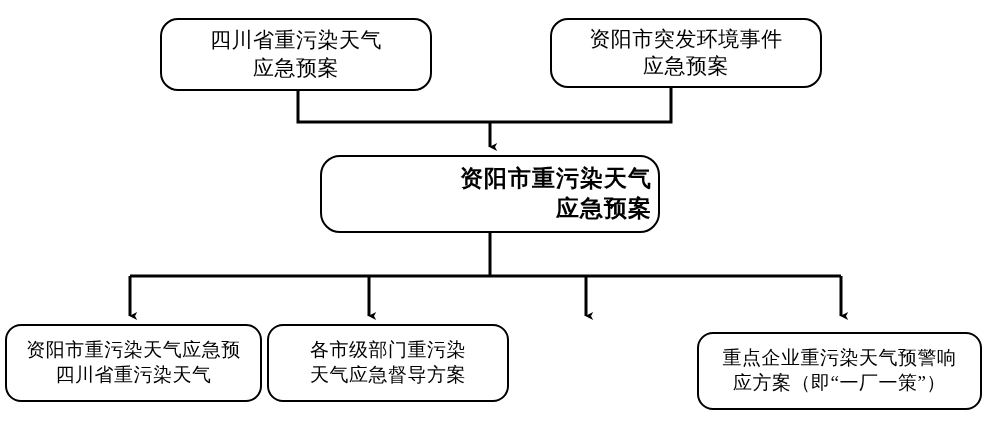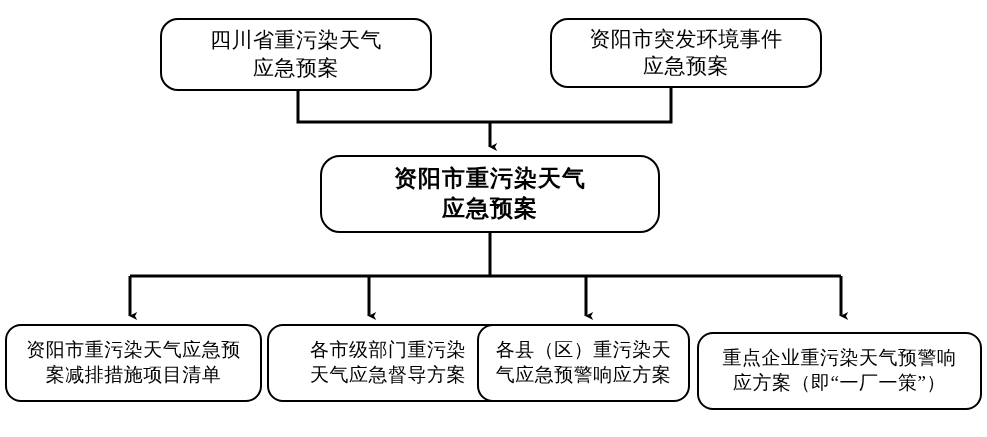--- a/index.html
+++ b/index.html
@@ -68,20 +68,21 @@
   
   #node-central-plan {
     left: 320px;
     top: 155px;
     width: 340px;
     height: 78px;
     font-size: 23px;
     font-weight: bold;
     border-radius: 20px;
     letter-spacing: 1px;
+    text-align: right;
   }
   
   .tier-bottom {
     top: 324px;
     height: 78px;
     font-size: 19px;
     border-radius: 16px;
   }
   #node-emission-list {
     left: 5px;
@@ -138,31 +139,27 @@
 应急预案</span>
   </div>
 
   <div class="node" id="node-central-plan">
     <span class="node-text">资阳市重污染天气
 应急预案</span>
   </div>
 
   <div class="node tier-bottom" id="node-emission-list">
     <span class="node-text">资阳市重污染天气应急预
-案减排措施项目清单</span>
+四川省重污染天气</span>
   </div>
 
   <div class="node tier-bottom" id="node-dept-supervision">
     <span class="node-text">各市级部门重污染
 天气应急督导方案</span>
   </div>
 
-  <div class="node tier-bottom" id="node-county-response">
-    <span class="node-text">各县（区）重污染天
-气应急预警响应方案</span>
-  </div>
 
   <div class="node tier-bottom" id="node-enterprise-response">
     <span class="node-text">重点企业重污染天气预警响
 应方案（即“一厂一策”）</span>
   </div>
 
 </div>
 
 </body></html>

